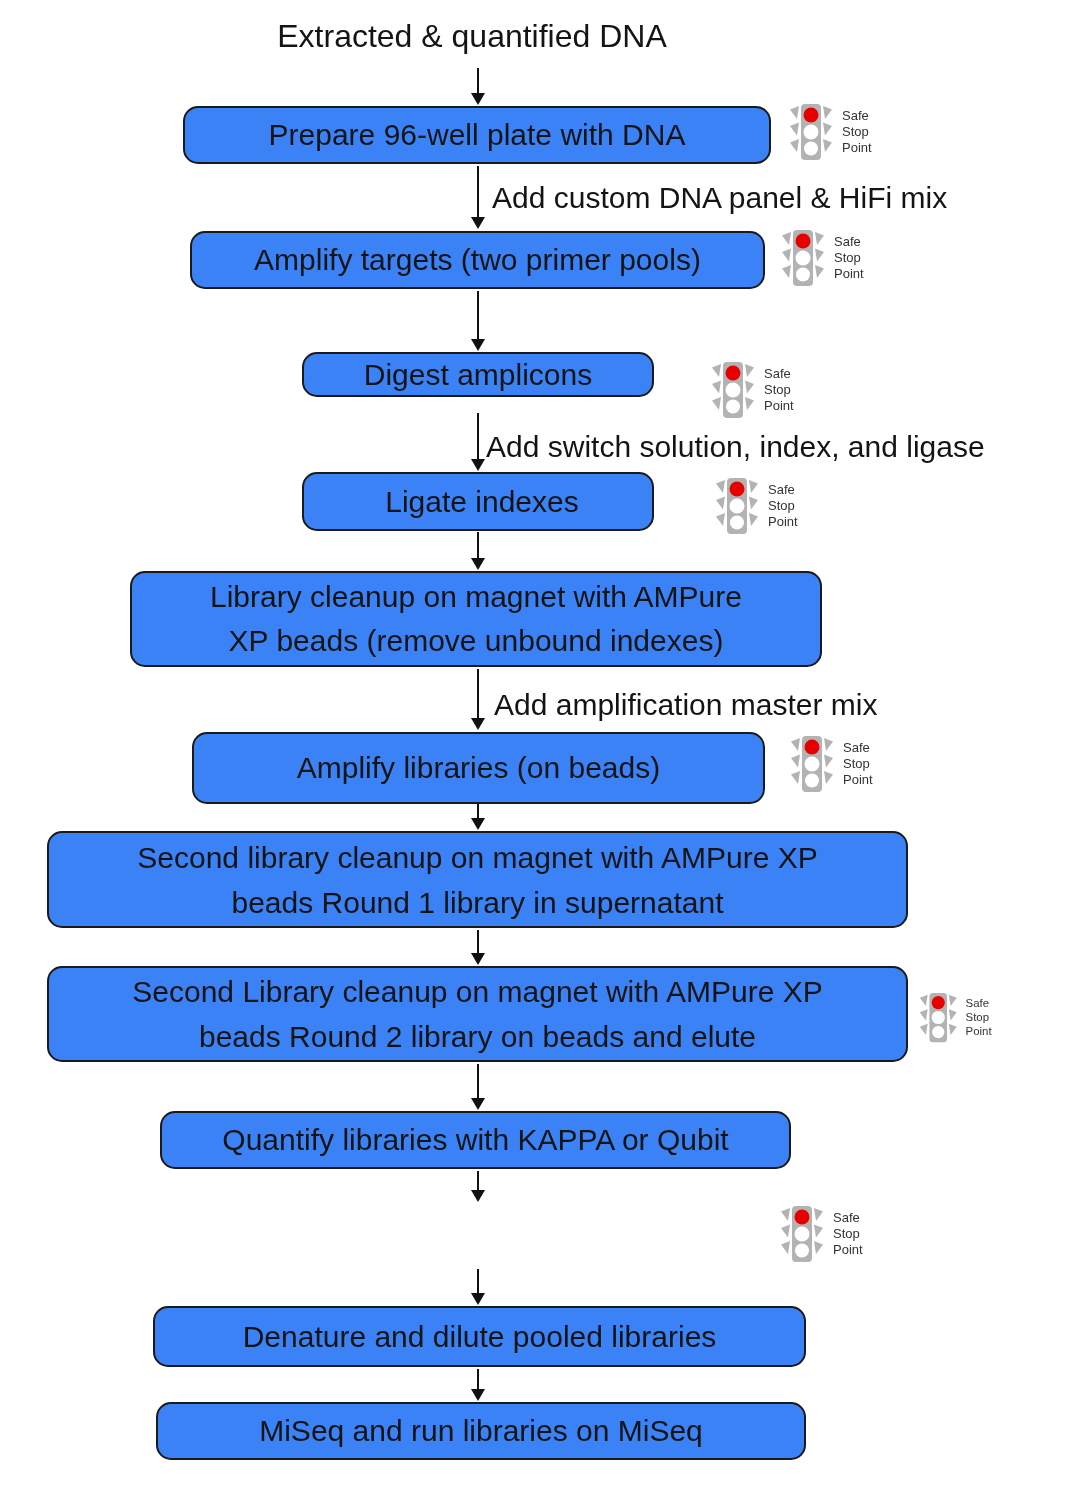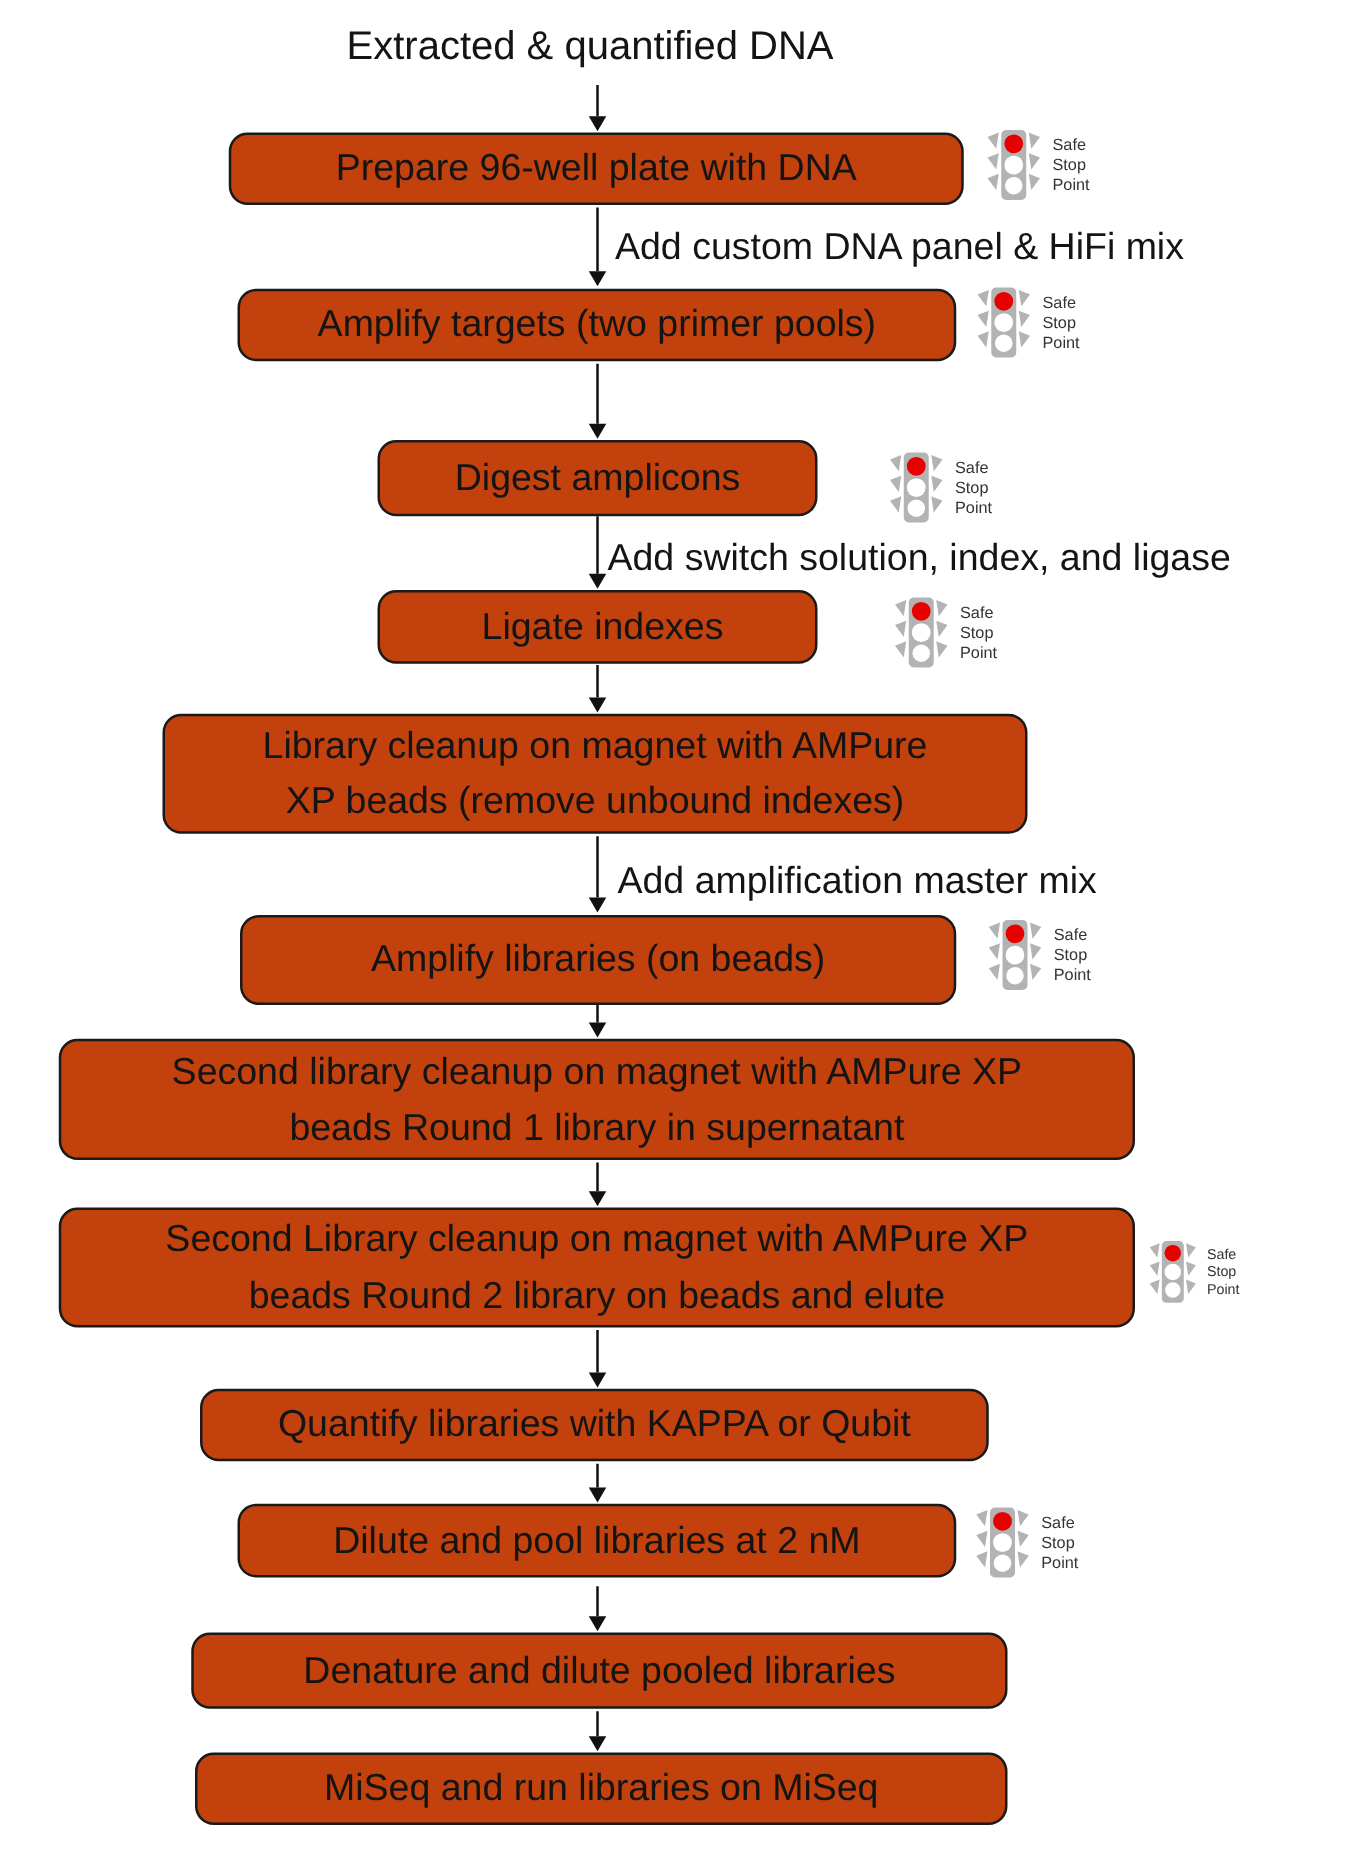--- a/index.html
+++ b/index.html
@@ -5,28 +5,28 @@
   html,body{margin:0;padding:0;background:#ffffff;}
   .canvas{
     position:relative;width:1092px;height:1486px;background:#ffffff;
     font-family:Liberation Sans, sans-serif;color:#111;overflow:hidden;
   }
   .title{
     position:absolute;left:167px;top:16px;width:610px;text-align:center;
     font-size:32px;line-height:40px;color:#141414;
   }
   .node{
-    position:absolute;border:2.5px solid #1a1a1a;border-radius:15px;background:#c2410c;
+    position:absolute;border:2.5px solid #1a1a1a;border-radius:15px;background:#3b82f6;
     display:flex;align-items:center;justify-content:center;text-align:center;
     font-size:30px;line-height:42px;color:#141414;white-space:pre-line;
     box-sizing:border-box;padding:0 10px;
   }
   .b1 {left:183px;top:106px;width:588px;height:58px;}
   .b2 {left:190px;top:231px;width:575px;height:58px;}
-  .b3 {left:302px;top:352px;width:352px;height:61px;}
+  .b3 {left:302px;top:352px;width:352px;height:45px;}
   .b4 {left:302px;top:472px;width:352px;height:59px;padding-left:18px;}
   .b5 {left:130px;top:571px;width:692px;height:96px;line-height:44px;}
   .b6 {left:192px;top:732px;width:573px;height:72px;}
   .b7 {left:47px;top:831px;width:861px;height:97px;line-height:45px;}
   .b8 {left:47px;top:966px;width:861px;height:96px;line-height:45px;}
   .b9 {left:160px;top:1111px;width:631px;height:58px;}
   .b10{left:190px;top:1203px;width:575px;height:59px;}
   .b11{left:153px;top:1306px;width:653px;height:61px;}
   .b12{left:156px;top:1402px;width:650px;height:58px;}
 
@@ -133,21 +133,20 @@
   <div class="node b3">Digest amplicons</div>
   <div class="node b4">Ligate indexes</div>
   <div class="node b5">Library cleanup on magnet with AMPure
 XP beads (remove unbound indexes)</div>
   <div class="node b6">Amplify libraries (on beads)</div>
   <div class="node b7">Second library cleanup on magnet with AMPure XP
 beads Round 1 library in supernatant</div>
   <div class="node b8">Second Library cleanup on magnet with AMPure XP
 beads Round 2 library on beads and elute</div>
   <div class="node b9">Quantify libraries with KAPPA or Qubit</div>
-  <div class="node b10">Dilute and pool libraries at 2 nM</div>
   <div class="node b11">Denature and dilute pooled libraries</div>
   <div class="node b12">MiSeq and run libraries on MiSeq</div>
 
   <div class="tl i1">
     <svg width="46" height="58" viewBox="0 0 46 58">
       <rect x="13" y="1" width="20" height="56" rx="4" class="tl-body" fill="#b3b3b3"></rect>
       <polygon points="11,3 2,6.5 9,16" class="tl-body" fill="#b3b3b3"></polygon>
       <polygon points="11,19.5 2,23 9,32.5" class="tl-body" fill="#b3b3b3"></polygon>
       <polygon points="11,36 2,39.5 9,49" class="tl-body" fill="#b3b3b3"></polygon>
       <polygon points="35,3 44,6.5 37,16" class="tl-body" fill="#b3b3b3"></polygon>

